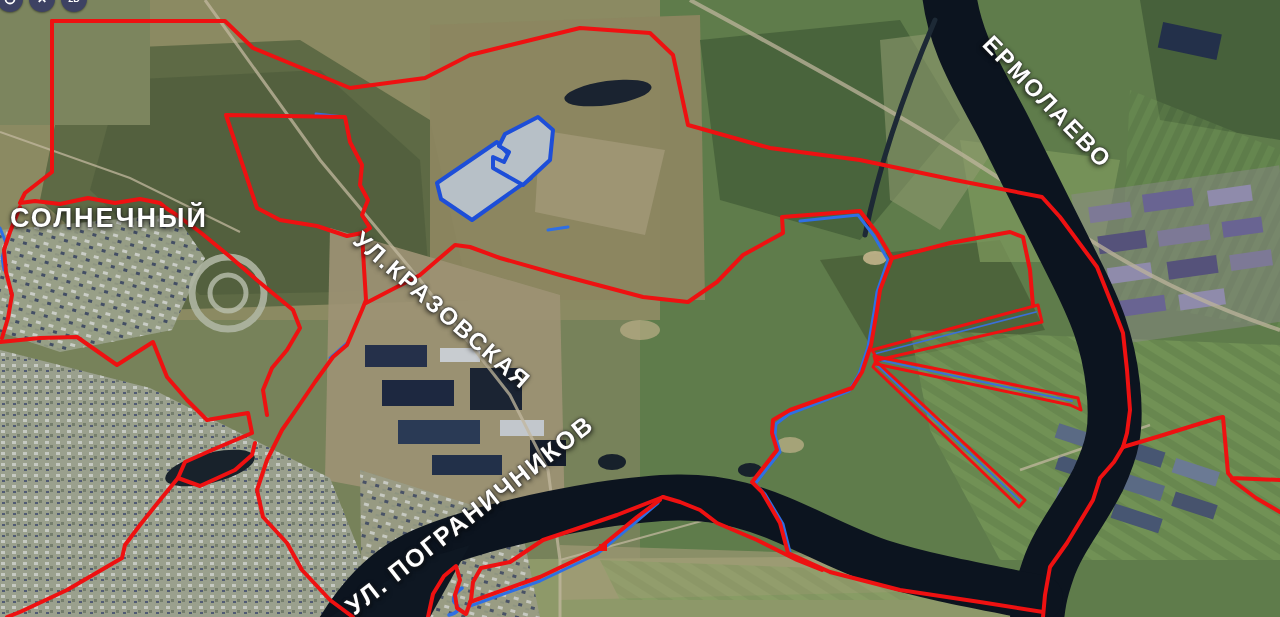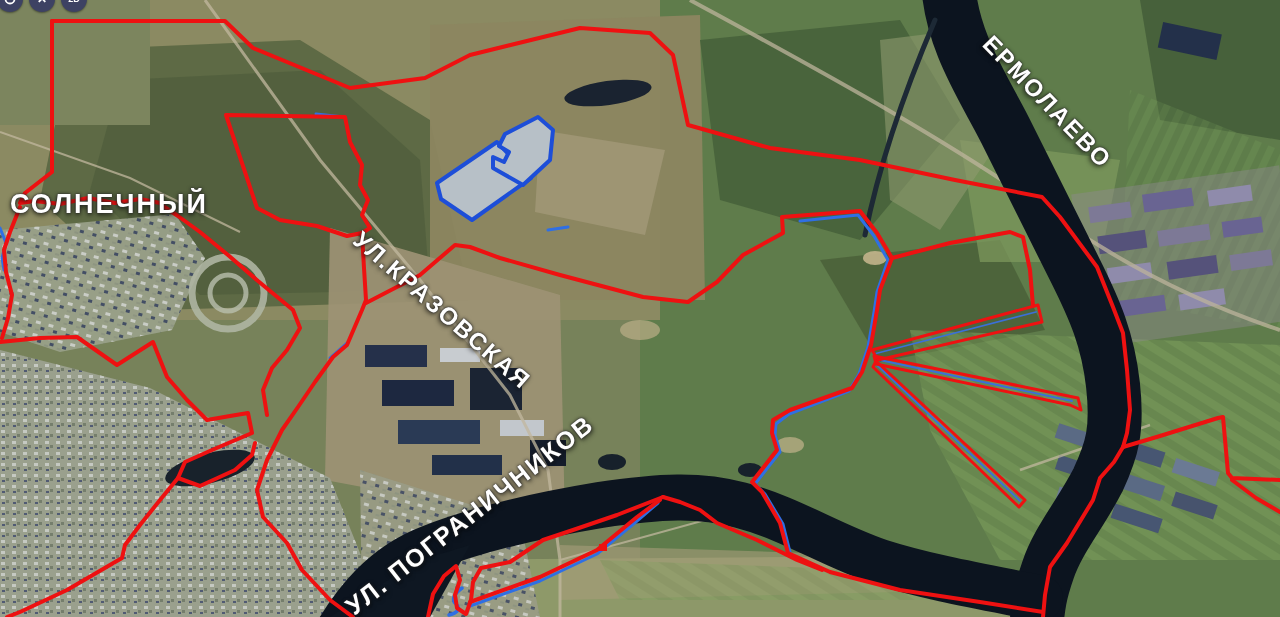--- a/index.html
+++ b/index.html
@@ -197,21 +197,21 @@
     <polyline points="470,602 540,577 597,550 637,517 660,500"></polyline>
     <rect x="599" y="544" width="8" height="7" fill="#ee1111" stroke="none"></rect>
   </g>
 
   <g fill="#b7c0c7" stroke="#1d4ed8" stroke-width="4" stroke-linejoin="round">
     <polygon points="437,183 497,142 531,178 472,220 441,199"></polygon>
     <polygon points="505,134 538,117 553,130 550,160 523,185 493,168 493,157 504,162 509,152 499,146"></polygon>
   </g>
 </svg>
 
-<div class="map-label" style="left:10px;top:189px;font-size:27px;">СОЛНЕЧНЫЙ</div>
+<div class="map-label" style="left:10px;top:203px;font-size:27px;">СОЛНЕЧНЫЙ</div>
 <div class="map-label" style="left:997px;top:30px;font-size:24px;transform:rotate(46deg);">ЕРМОЛАЕВО</div>
 <div class="map-label" style="left:366px;top:226px;font-size:24px;transform:rotate(41deg);">УЛ.КРАЗОВСКАЯ</div>
 <div class="map-label" style="left:340px;top:598px;font-size:25px;transform:rotate(-38deg);">УЛ. ПОГРАНИЧНИКОВ</div>
 
 <div class="controls">
   <div class="ctl" title="">
     <svg width="14" height="14" viewBox="0 0 14 14">
       <path d="M11.5,7 A4.5,4.5 0 1 1 7,2.5" fill="none" stroke="#fff" stroke-width="1.8" stroke-linecap="round"></path>
       <polygon points="7,0 11,2.5 7,5" fill="#fff"></polygon>
     </svg>

